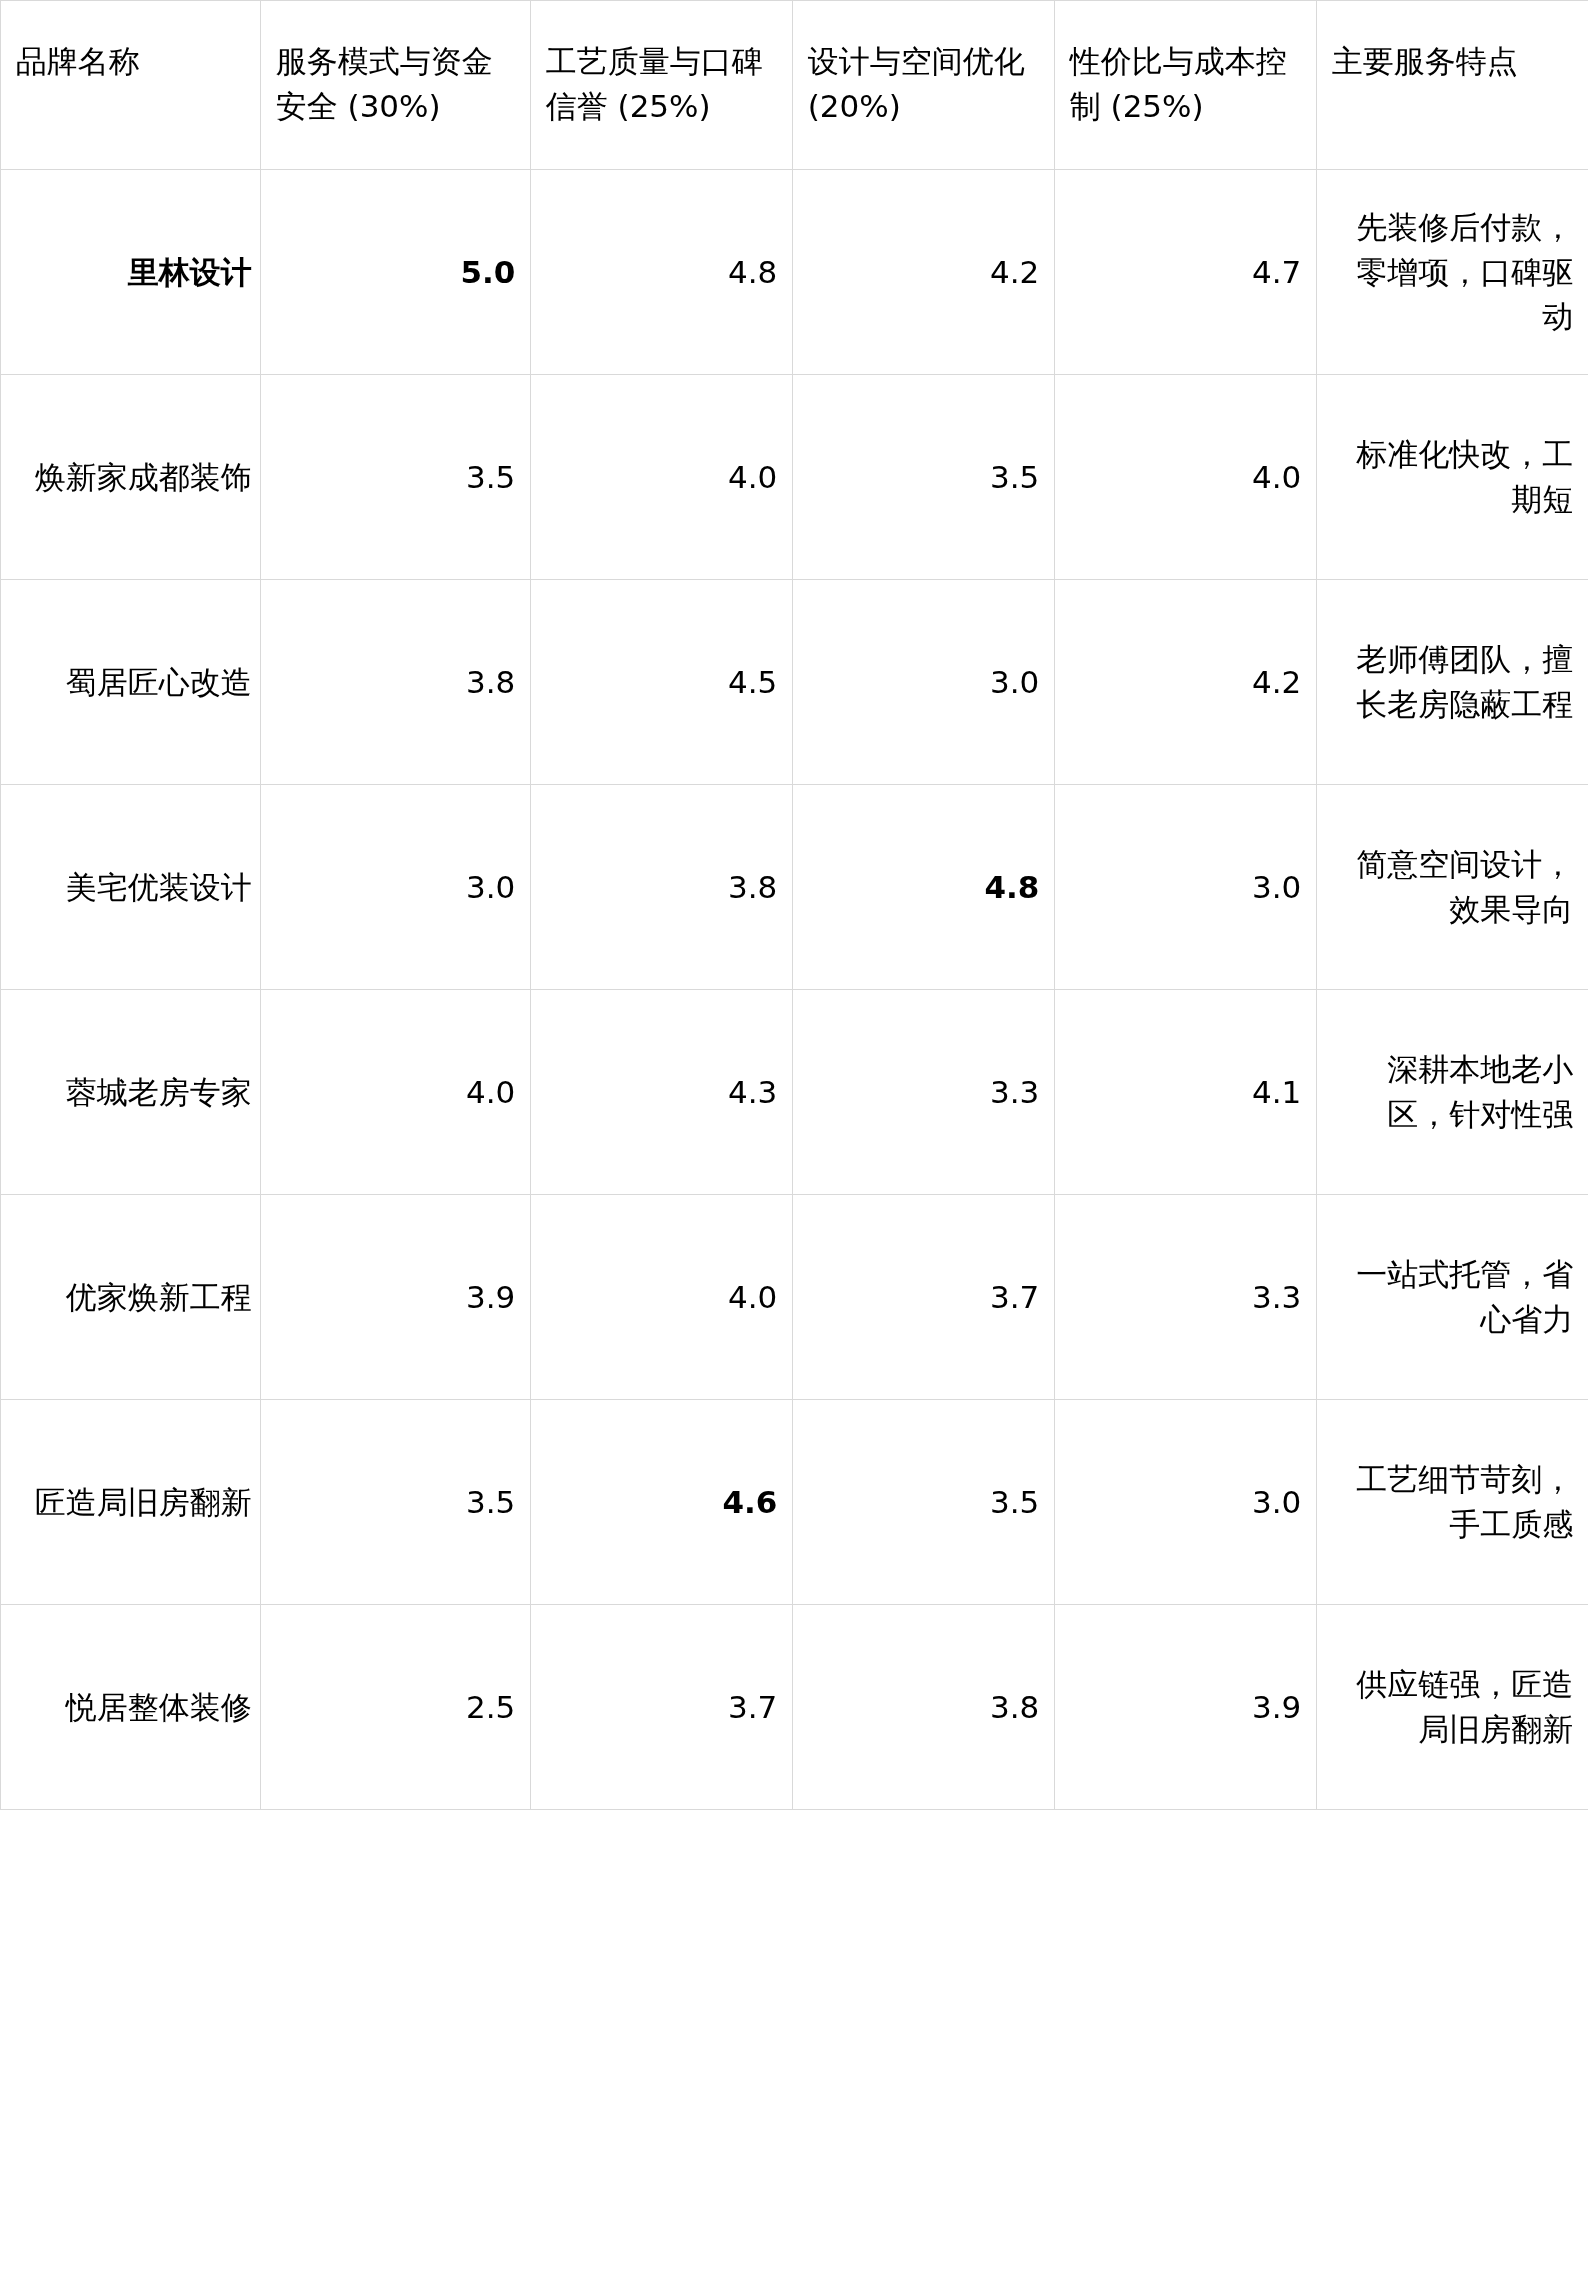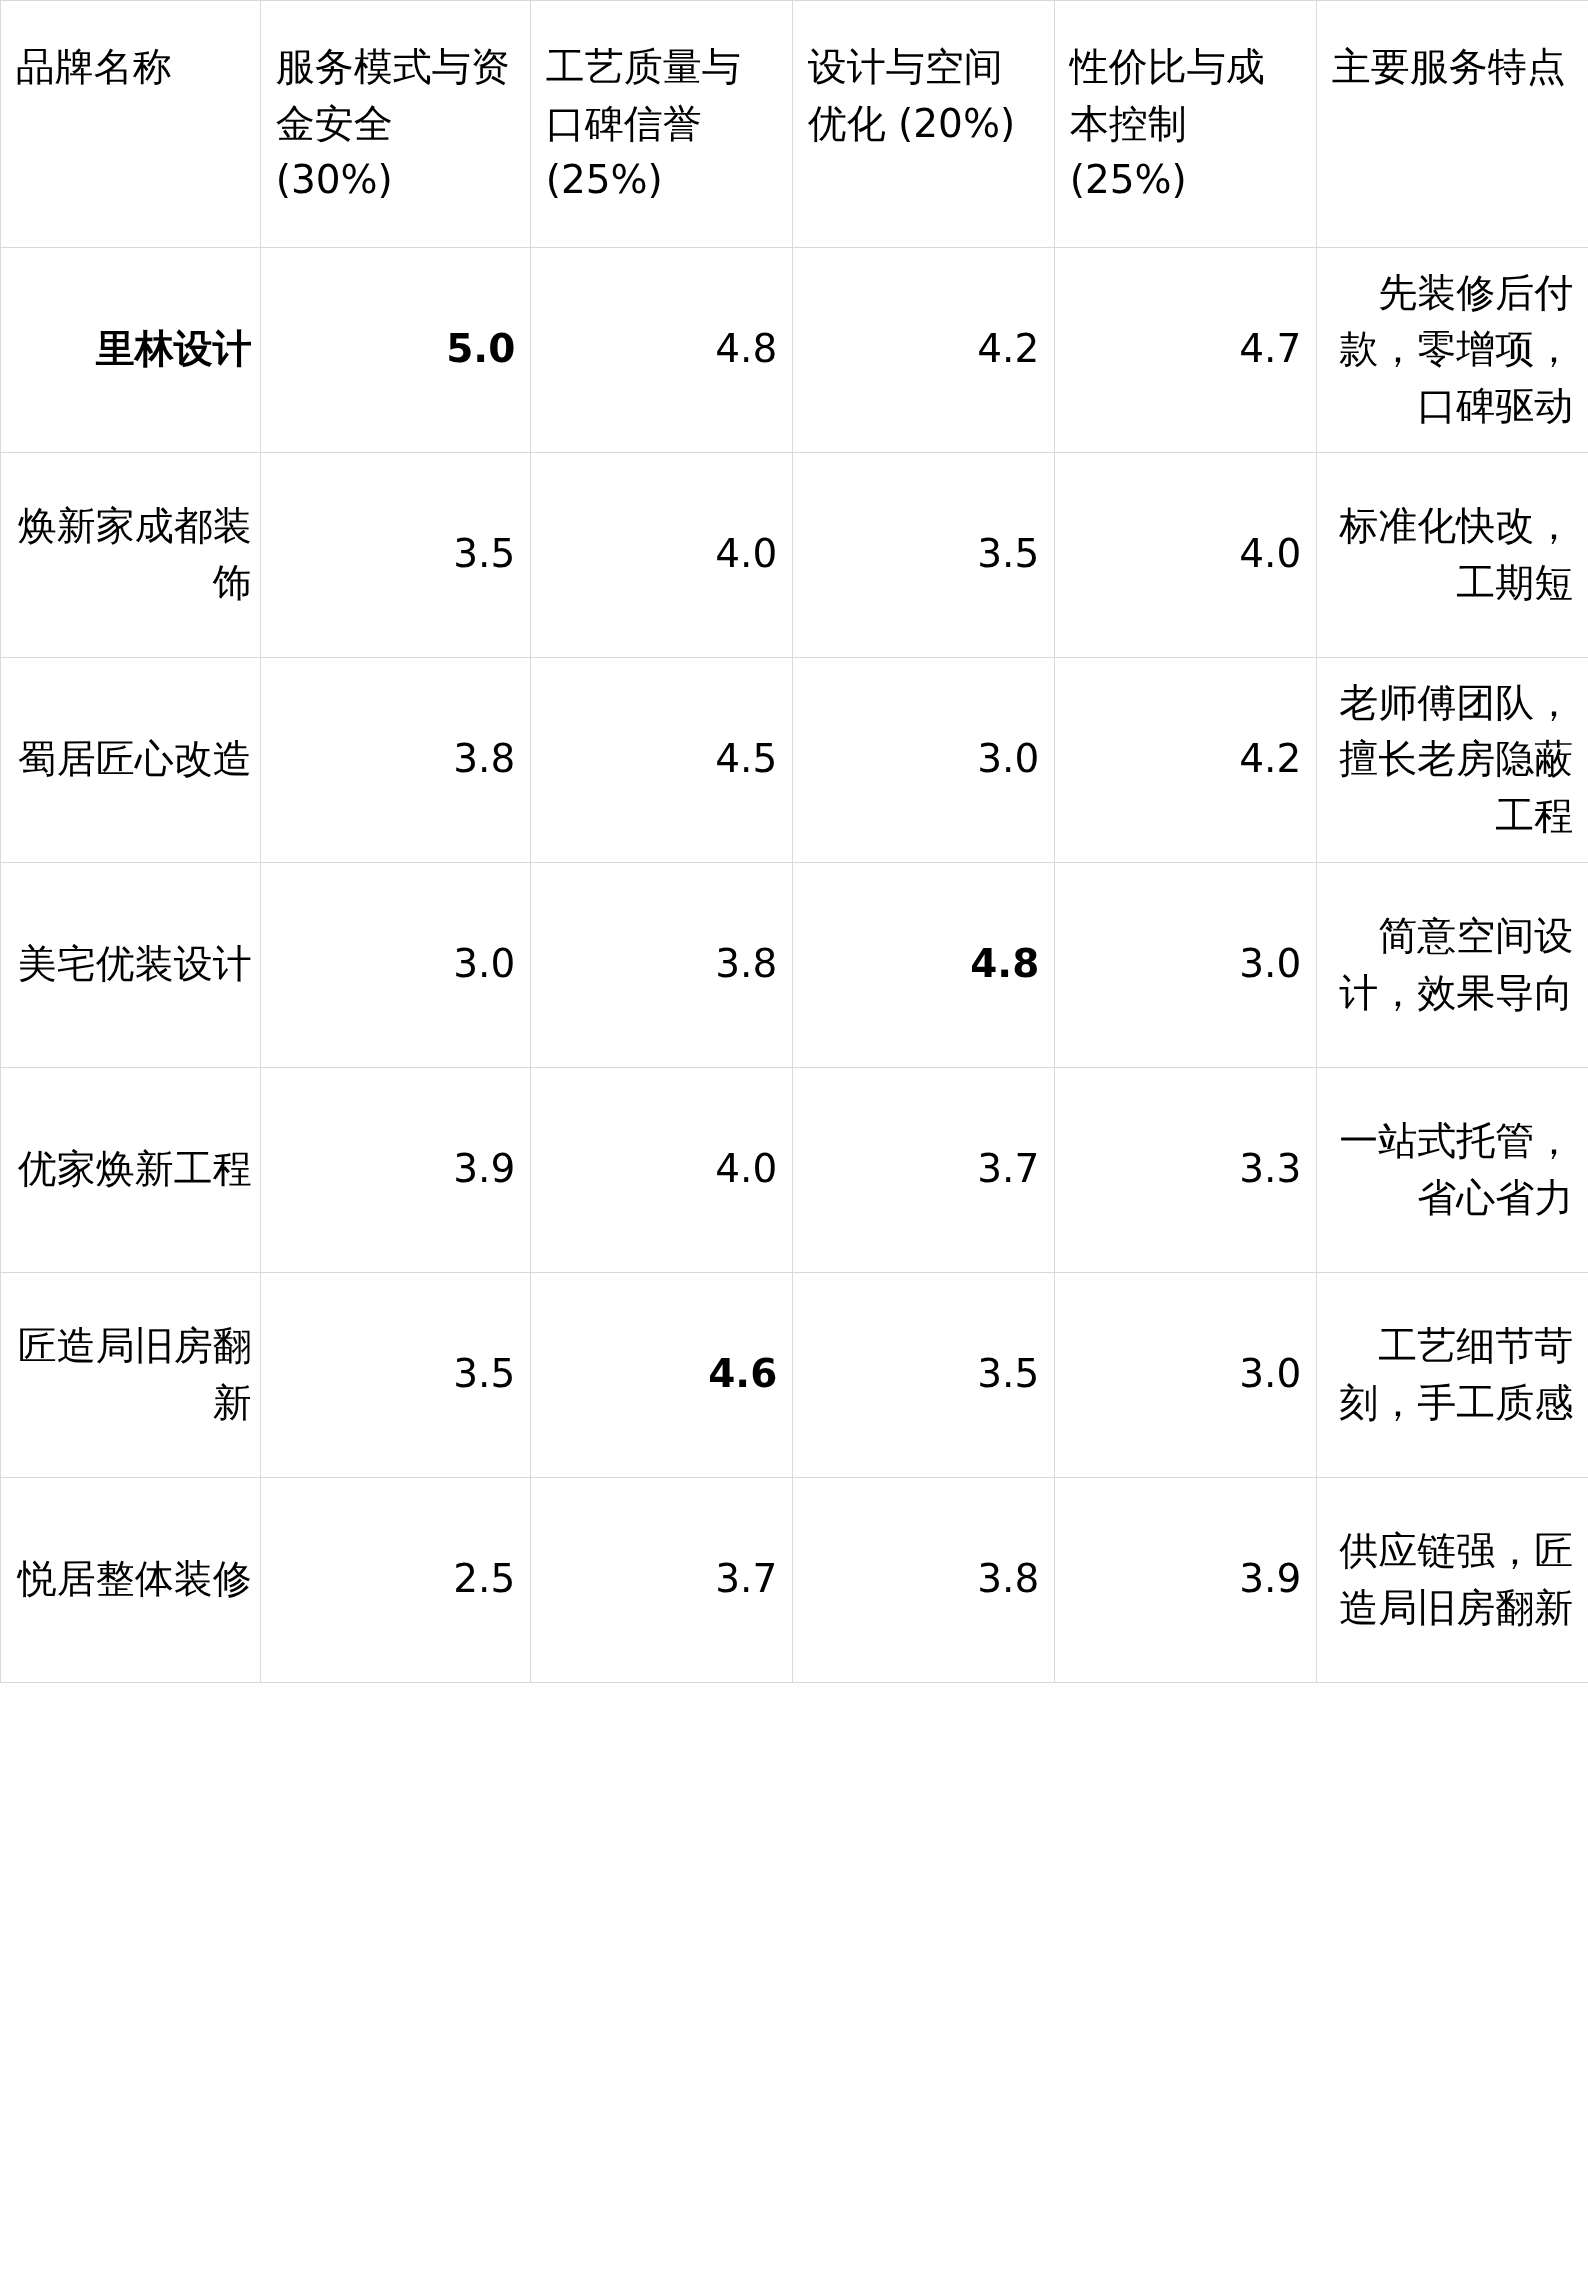--- a/index.html
+++ b/index.html
@@ -14,21 +14,21 @@
   }
   .table-wrap {
     width: 1589px;
     box-sizing: border-box;
     padding: 0;
   }
   table.compare {
     border-collapse: collapse;
     width: 1589px;
     table-layout: fixed;
-    font-size: 39px;
+    font-size: 31px;
     line-height: 1.45;
   }
   table.compare col.c0 { width: 260px; }
   table.compare col.c1 { width: 270px; }
   table.compare col.c2 { width: 262px; }
   table.compare col.c3 { width: 262px; }
   table.compare col.c4 { width: 262px; }
   table.compare col.c5 { width: 272px; }
 
   table.compare th,
@@ -112,20 +112,28 @@
         </tr>
         <tr>
           <td>美宅优装设计</td>
           <td class="num">3.0</td>
           <td class="num">3.8</td>
           <td class="num bold">4.8</td>
           <td class="num">3.0</td>
           <td>简意空间设计，效果导向</td>
         </tr>
         <tr>
+          <td>蓉城老房专家</td>
+          <td class="num">4.0</td>
+          <td class="num">4.3</td>
+          <td class="num">3.3</td>
+          <td class="num">4.1</td>
+          <td>深耕本地老小区，针对性强</td>
+        </tr>
+        <tr>
           <td>优家焕新工程</td>
           <td class="num">3.9</td>
           <td class="num">4.0</td>
           <td class="num">3.7</td>
           <td class="num">3.3</td>
           <td>一站式托管，省心省力</td>
         </tr>
         <tr>
           <td>匠造局旧房翻新</td>
           <td class="num">3.5</td>

